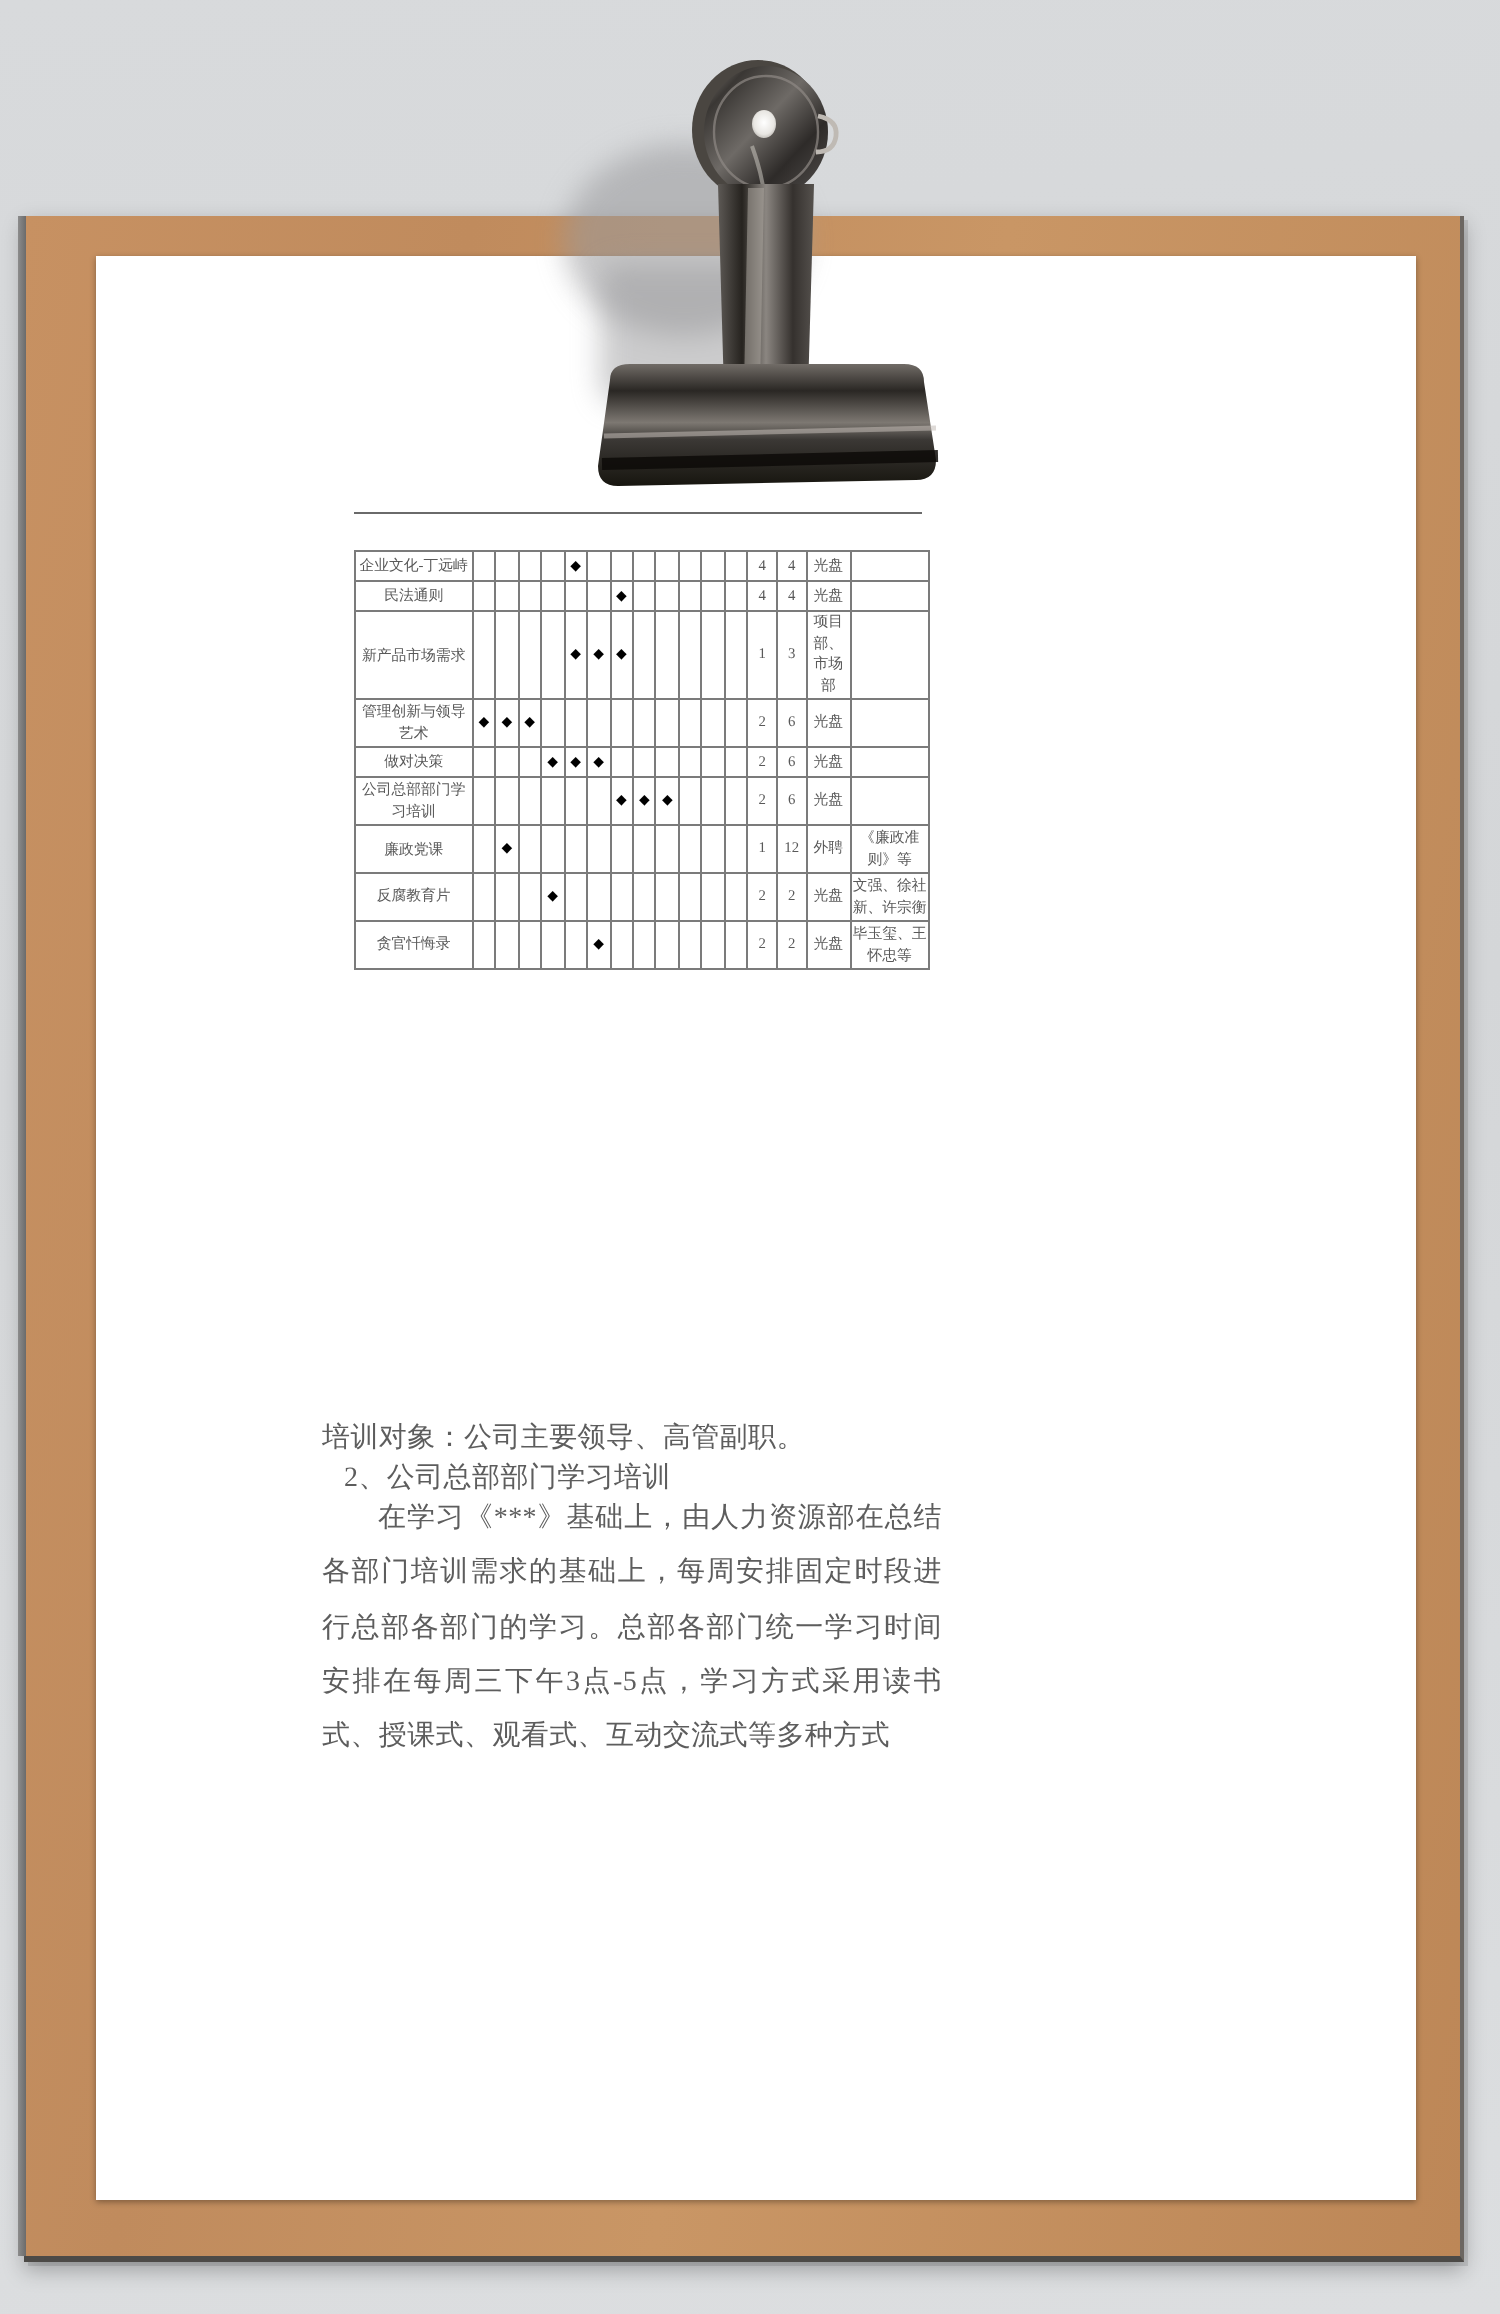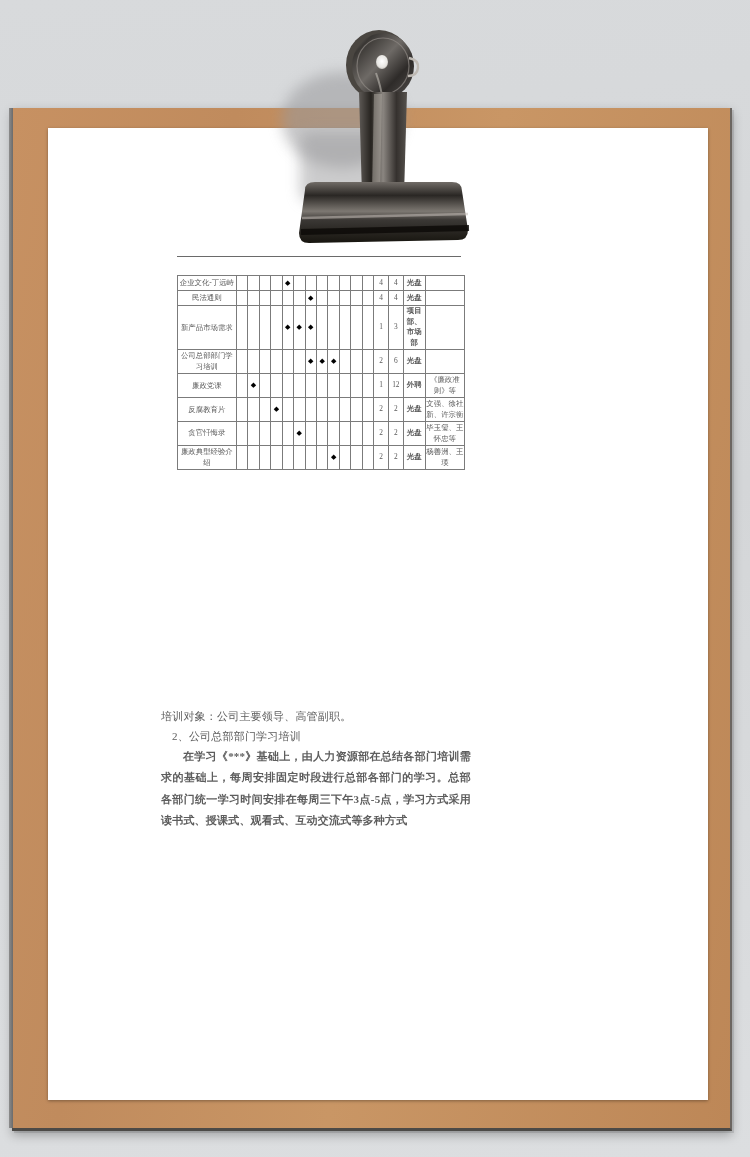--- a/index.html
+++ b/index.html
@@ -89,36 +89,36 @@
   table.sched td {
     border: 0.75px solid #7b7b7b;
     padding: 0;
     text-align: center;
     vertical-align: middle;
     height: 14px;
   }
   td.c-name   { width: 47px; padding: 2px 2px; line-height: 1.55; }
   td.c-mon    { width: 8.4px; }
   td.c-num    { width: 11px; }
-  td.c-media  { width: 17px; font-weight: bold; }
+  td.c-media  { width: 17px; }
   td.c-note   { width: 31px; padding: 2px 1px; line-height: 1.55; }
   .dot { font-size: 7px; color: #000; line-height: 1; }
 
   .para {
     position: absolute;
     left: 110px;
     width: 310px;
-    font-size: 11px;
+    font-size: 14px;
     line-height: 1.95;
     color: #5d5d5d;
     letter-spacing: .2px;
   }
   .para.p1 { top: 578px; left: 113px; }
   .para.p2 { top: 598px; left: 124px; }
-  .para.p3 { top: 618px; left: 113px; text-align: justify; font-weight: bold; }
+  .para.p3 { top: 618px; left: 113px; text-align: justify; }
   .indent { text-indent: 2em; display: block; }
 </style>
 </head>
 <body>
 
 <div class="scene">
 
   <div class="clipboard">
 
     <div class="paper">
@@ -179,20 +179,58 @@
                 <td class="c-mon"></td>
                 <td class="c-mon"></td>
                 <td class="c-mon"></td>
                 <td class="c-mon"></td>
                 <td class="c-num">1</td>
                 <td class="c-num">3</td>
                 <td class="c-media">项目部、市场部</td>
                 <td class="c-note"></td>
               </tr>
               <tr>
+                <td class="c-name">管理创新与领导艺术</td>
+                <td class="c-mon"><span class="dot">◆</span></td>
+                <td class="c-mon"><span class="dot">◆</span></td>
+                <td class="c-mon"><span class="dot">◆</span></td>
+                <td class="c-mon"></td>
+                <td class="c-mon"></td>
+                <td class="c-mon"></td>
+                <td class="c-mon"></td>
+                <td class="c-mon"></td>
+                <td class="c-mon"></td>
+                <td class="c-mon"></td>
+                <td class="c-mon"></td>
+                <td class="c-mon"></td>
+                <td class="c-num">2</td>
+                <td class="c-num">6</td>
+                <td class="c-media">光盘</td>
+                <td class="c-note"></td>
+              </tr>
+              <tr>
+                <td class="c-name">做对决策</td>
+                <td class="c-mon"></td>
+                <td class="c-mon"></td>
+                <td class="c-mon"></td>
+                <td class="c-mon"><span class="dot">◆</span></td>
+                <td class="c-mon"><span class="dot">◆</span></td>
+                <td class="c-mon"><span class="dot">◆</span></td>
+                <td class="c-mon"></td>
+                <td class="c-mon"></td>
+                <td class="c-mon"></td>
+                <td class="c-mon"></td>
+                <td class="c-mon"></td>
+                <td class="c-mon"></td>
+                <td class="c-num">2</td>
+                <td class="c-num">6</td>
+                <td class="c-media">光盘</td>
+                <td class="c-note"></td>
+              </tr>
+              <tr>
                 <td class="c-name">公司总部部门学习培训</td>
                 <td class="c-mon"></td>
                 <td class="c-mon"></td>
                 <td class="c-mon"></td>
                 <td class="c-mon"></td>
                 <td class="c-mon"></td>
                 <td class="c-mon"></td>
                 <td class="c-mon"><span class="dot">◆</span></td>
                 <td class="c-mon"><span class="dot">◆</span></td>
                 <td class="c-mon"><span class="dot">◆</span></td>
@@ -253,39 +291,20 @@
                 <td class="c-mon"></td>
                 <td class="c-mon"></td>
                 <td class="c-mon"></td>
                 <td class="c-mon"></td>
                 <td class="c-mon"></td>
                 <td class="c-mon"></td>
                 <td class="c-num">2</td>
                 <td class="c-num">2</td>
                 <td class="c-media">光盘</td>
                 <td class="c-note">毕玉玺、王怀忠等</td>
-              </tr>
-              <tr>
-                <td class="c-name">廉政典型经验介绍</td>
-                <td class="c-mon"></td>
-                <td class="c-mon"></td>
-                <td class="c-mon"></td>
-                <td class="c-mon"></td>
-                <td class="c-mon"></td>
-                <td class="c-mon"></td>
-                <td class="c-mon"></td>
-                <td class="c-mon"></td>
-                <td class="c-mon"><span class="dot">◆</span></td>
-                <td class="c-mon"></td>
-                <td class="c-mon"></td>
-                <td class="c-mon"></td>
-                <td class="c-num">2</td>
-                <td class="c-num">2</td>
-                <td class="c-media">光盘</td>
-                <td class="c-note">杨善洲、王瑛</td>
               </tr>
             </tbody>
         </table>
 
         <div class="para p1">培训对象：公司主要领导、高管副职。</div>
         <div class="para p2">2、公司总部部门学习培训</div>
         <div class="para p3">
             <span class="indent">在学习《***》基础上，由人力资源部在总结各部门培训需求的基础上，每周安排固定时段进行总部各部门的学习。总部各部门统一学习时间安排在每周三下午3点-5点，学习方式采用读书式、授课式、观看式、互动交流式等多种方式</span>
           </div>
 

